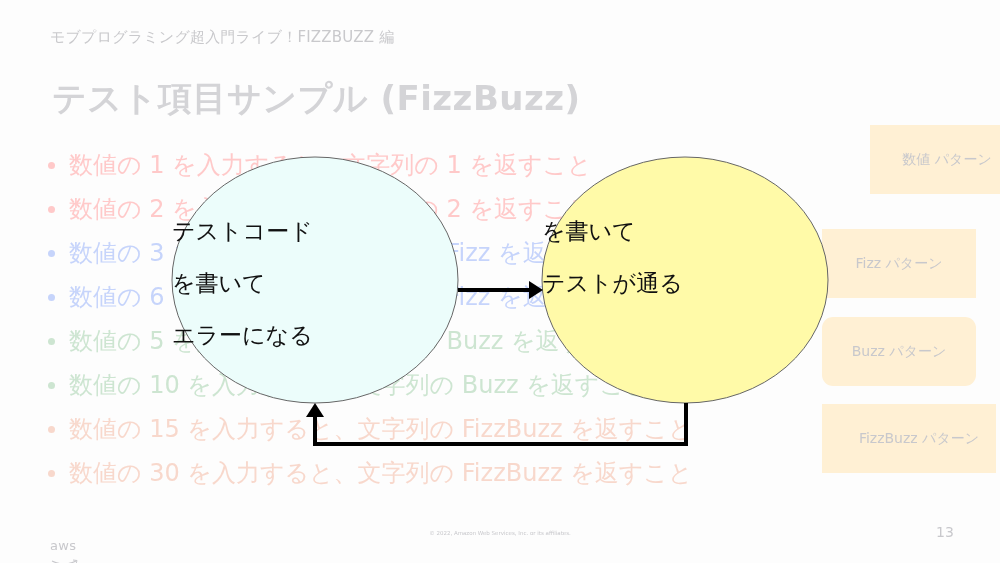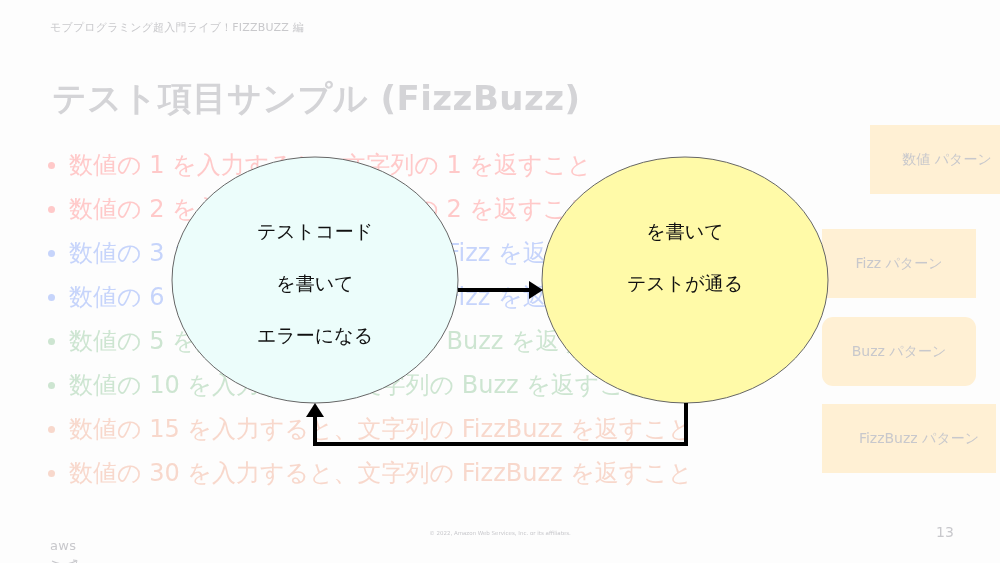--- a/index.html
+++ b/index.html
@@ -10,22 +10,22 @@
       width: 1000px;
       height: 563px;
       position: relative;
       overflow: hidden;
       background: #fdfdfd;
       font-family: "DejaVu Sans", "Liberation Sans", sans-serif;
     }
     .subtitle {
       position: absolute;
       left: 50px;
-      top: 20px;
-      font-size: 11px;
+      top: 28px;
+      font-size: 15px;
       color: #c9c9cc;
       letter-spacing: 0.2px;
       text-align: right;
     }
     .title {
       position: absolute;
       left: 52px;
       top: 76px;
       font-size: 34px;
       font-weight: bold;
@@ -71,22 +71,21 @@
     }
     svg.diagram {
       position: absolute;
       left: 0;
       top: 0;
       width: 1000px;
       height: 563px;
     }
     .ellipse-label {
       position: absolute;
-      text-align: center;
-      font-size: 19px;
+      font-size: 23px;
       color: #111;
       line-height: 52px;
       white-space: nowrap;
     }
     .ellipse-label div {
       height: 52px;
     }
     .footer-logo {
       position: absolute;
       left: 50px;

